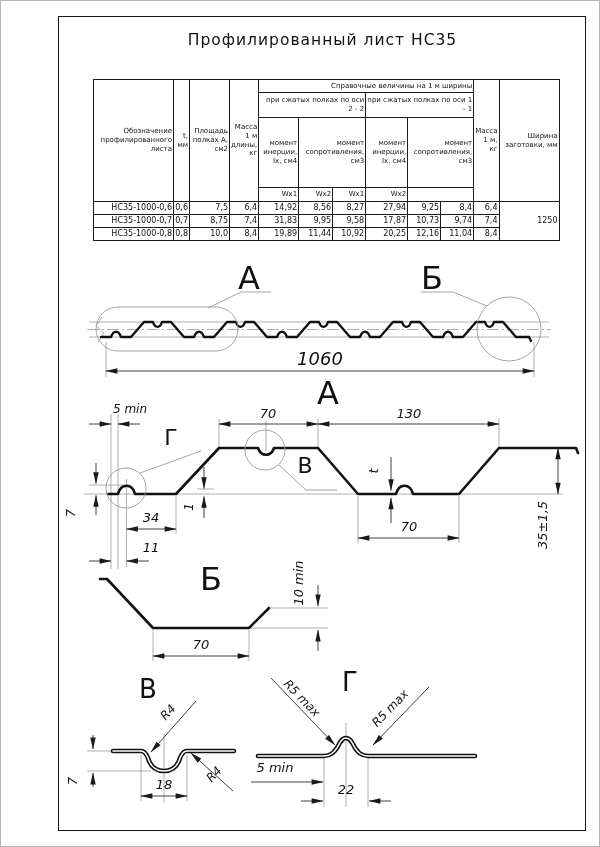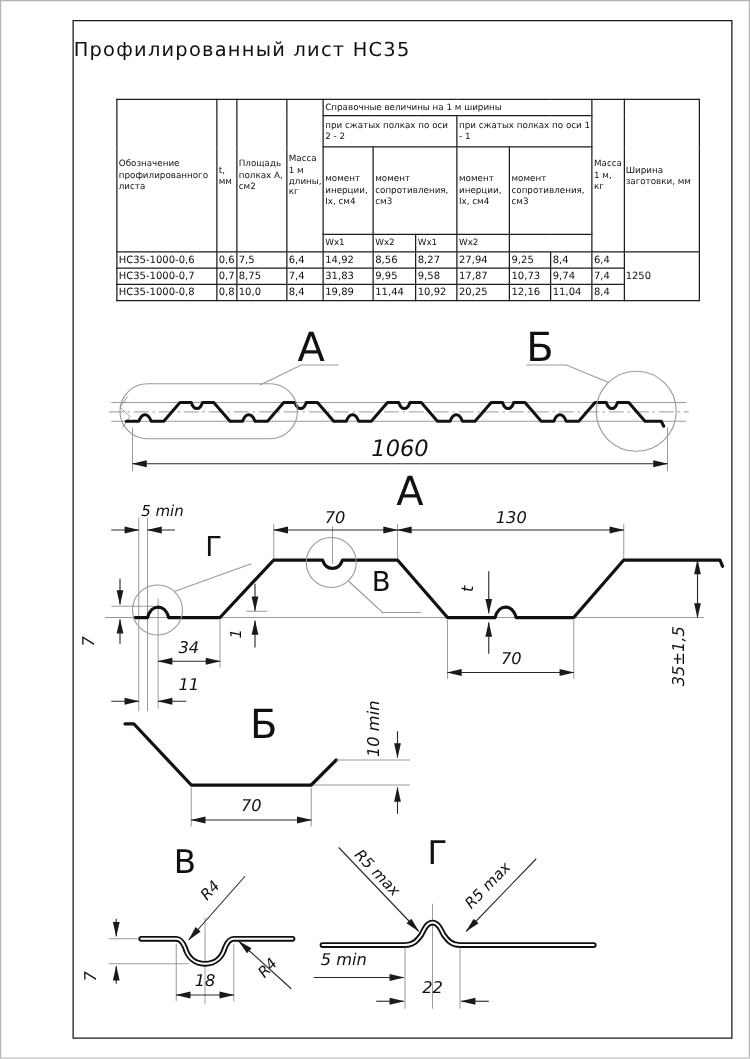--- a/index.html
+++ b/index.html
@@ -1,22 +1,22 @@
 <!DOCTYPE html>
 <html><head>
 <meta charset="utf-8">
 <style>
   html,body{margin:0;padding:0;background:#fff;}
   .page{position:relative;width:600px;height:847px;background:#fff;border:1px solid #b5b5b5;
         box-sizing:border-box;font-family:"DejaVu Sans",sans-serif;overflow:hidden;}
   .frame{position:absolute;left:57px;top:15px;width:528px;height:815px;border:1.6px solid #161616;box-sizing:border-box;}
-  .title{position:absolute;left:58px;top:30px;width:527px;font-size:15.5px;
+  .title{position:absolute;left:58px;top:30px;width:527px;text-align:center;font-size:15.5px;
          letter-spacing:1px;color:#111;white-space:nowrap;}
   table.spec{position:absolute;left:92px;top:78px;border-collapse:collapse;table-layout:fixed;}
-  table.spec td{border:1px solid #1c1c1c;font-size:7px;line-height:1.25;text-align:left;
+  table.spec td{border:1px solid #1c1c1c;font-size:7px;line-height:1.25;text-align:right;
         vertical-align:middle;padding:1px;word-wrap:break-word;color:#101010;overflow:hidden;}
   tr.hr1{height:13px} tr.hr2{height:25px} tr.hr3{height:70px} tr.hr4{height:14px}
   tr.dr{height:13px}
   tr.dr td{font-size:8px;padding:0 1px;}
   svg.dwg{position:absolute;left:0;top:0;}
   .pf{stroke:#111;stroke-width:2.4;fill:none;stroke-linejoin:round;stroke-linecap:round;}
   .pf2{stroke:#111;stroke-width:2.6;fill:none;stroke-linejoin:round;stroke-linecap:round;}
   .db{stroke:#111;stroke-width:4.6;fill:none;stroke-linejoin:round;stroke-linecap:round;}
   .dbw{stroke:#fff;stroke-width:1.5;fill:none;stroke-linejoin:round;stroke-linecap:round;}
   .dim{stroke:#2a2a2a;stroke-width:0.9;fill:none;}

